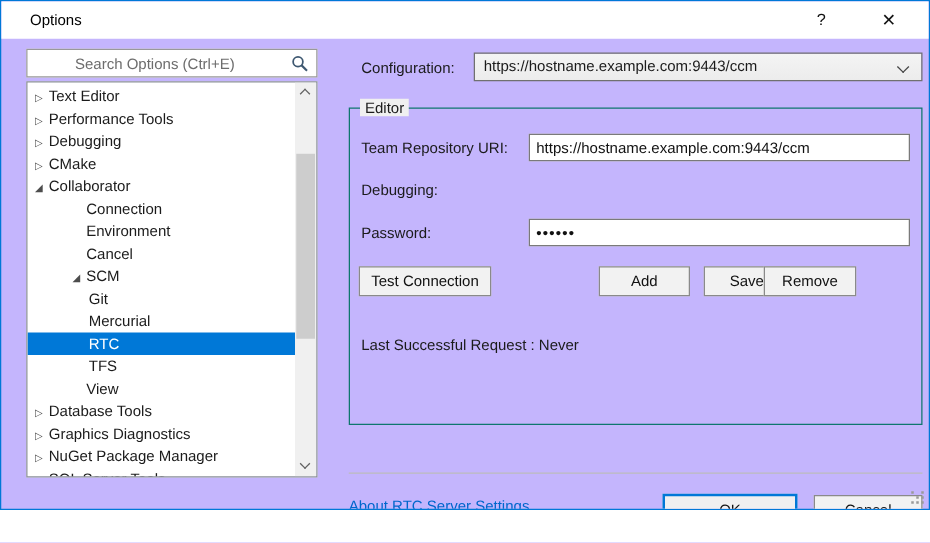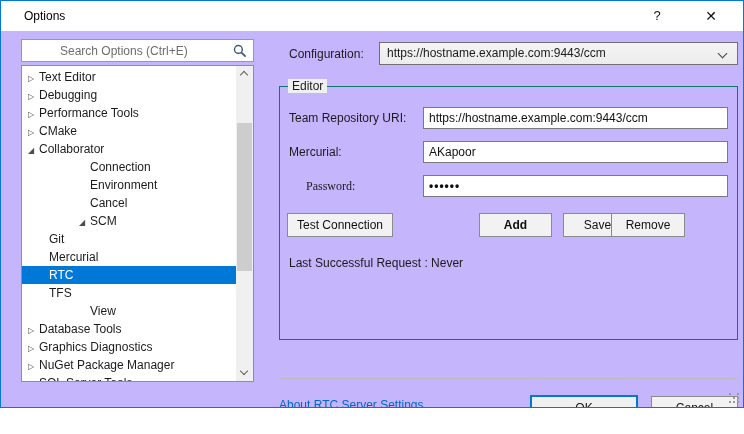--- a/index.html
+++ b/index.html
@@ -25,22 +25,22 @@
   .searchbox input::placeholder { color:#6d6d6d; opacity:1; }
   .search-glyph { position:absolute; right:6px; top:4px; width:14px; height:14px; }
 
   
   .tree { position:absolute; left:20px; top:64px; width:233px; height:317px;
           background:#fff; border:1px solid #8a8f98; overflow:hidden; }
   .tree-rows { position:absolute; left:0; top:2px; right:17px; }
   .trow { height:18px; line-height:18px; white-space:nowrap; overflow:hidden; }
   .trow .arrow { display:inline-block; width:11px; font-size:8px; color:#4d4d4d; vertical-align:0px; }
   .trow.lvl1 { padding-left:6px; }
-  .trow.lvl2 { padding-left:36px;margin-left:21px; }
-  .trow.lvl3 { padding-left:16px; }
+  .trow.lvl2 { padding-left:36px; }
+  .trow.lvl3 { padding-left:38px; }
   .trow.sel { background:#0078d7; color:#fff; }
 
   
   .vscroll { position:absolute; right:0; top:0; width:17px; height:100%; background:#f0f0f0; }
   .scroll-arrow { position:absolute; left:0; width:17px; height:17px; }
   .scroll-arrow .ch { position:absolute; left:5px; width:6px; height:6px;
                      border-right:1px solid #606060; border-bottom:1px solid #606060; }
   .sa-up { top:0; } .sa-up .ch { top:6px; transform:rotate(-135deg); }
   .sa-down { bottom:0; } .sa-down .ch { top:4px; transform:rotate(45deg); }
   .scroll-thumb { position:absolute; left:1px; top:57px; width:15px; height:148px; background:#cdcdcd; }
@@ -88,22 +88,22 @@
     <input type="text" placeholder="Search Options (Ctrl+E)" style="">
     <svg class="search-glyph" viewBox="0 0 14 14">
       <circle cx="5.4" cy="5.4" r="3.9" fill="none" stroke="#3e5871" stroke-width="1.4"></circle>
       <line x1="8.3" y1="8.3" x2="12.6" y2="12.6" stroke="#3e5871" stroke-width="1.7"></line>
     </svg>
   </div>
 
   <div class="tree">
     <div class="tree-rows">
         <div class="trow lvl1"><span class="arrow">▷</span><span>Text Editor</span></div>
+        <div class="trow lvl1"><span class="arrow">▷</span><span>Performance Tools</span></div>
         <div class="trow lvl1"><span class="arrow">▷</span><span>Debugging</span></div>
-        <div class="trow lvl1"><span class="arrow">▷</span><span>Performance Tools</span></div>
         <div class="trow lvl1"><span class="arrow">▷</span><span>CMake</span></div>
         <div class="trow lvl1"><span class="arrow">◢</span><span>Collaborator</span></div>
         <div class="trow lvl2"><span class="arrow"></span><span>Connection</span></div>
         <div class="trow lvl2"><span class="arrow"></span><span>Environment</span></div>
         <div class="trow lvl2"><span class="arrow"></span><span>Cancel</span></div>
         <div class="trow lvl2"><span class="arrow">◢</span><span>SCM</span></div>
         <div class="trow lvl3"><span class="arrow"></span><span>Git</span></div>
         <div class="trow lvl3"><span class="arrow"></span><span>Mercurial</span></div>
         <div class="trow lvl3 sel"><span class="arrow"></span><span>RTC</span></div>
         <div class="trow lvl3"><span class="arrow"></span><span>TFS</span></div>
@@ -130,32 +130,31 @@
     <i class="chev"></i>
   </div>
 
   <div class="groupbox">
     <span class="gb-title">Editor</span>
   </div>
 
   <div class="label" style="left:288px; top:110px;">Team Repository URI:</div>
   <input class="field-input" style="top: 106px;" type="text" value="https://hostname.example.com:9443/ccm">
 
-  <div class="label" style="left:288px; top:144px;">Mercurial:</div>
-  <input class="field-input" style="top: 140px;" type="text" value="AKapoor">
+  <div class="label" style="left:288px; top:144px;">Debugging:</div>
 
-  <div class="label" style="left:305px; top:178px;font-family:Liberation Serif, serif;">Password:</div>
+  <div class="label" style="left:288px; top:178px;">Password:</div>
   <input class="field-input pw" style="top: 174px;" type="text" value="••••••">
 
   <button class="btn" style="left:286px; top:212px; width:106px;">Test Connection</button>
-  <button class="btn" style="left:478px; top:212px; width:73px;font-weight:bold;">Add</button>
+  <button class="btn" style="left:478px; top:212px; width:73px;">Add</button>
   <button class="btn" style="left:562px; top:212px; width:69px;">Save</button>
   <button class="btn" style="left:610px; top:212px; width:74px;">Remove</button>
 
-  <div class="label" style="left:288px; top:255px;">Last Successful Request : Never</div>
+  <div class="label" style="left:288px; top:268px;">Last Successful Request : Never</div>
 
   <a class="link">About RTC Server Settings</a>
   <div class="separator"></div>
 
   <button class="btn btn-ok" style="left:529px; top:394px; width:108px; height:25px;">OK</button>
   <button class="btn" style="left:650px; top:395px; width:87px; height:23px;">Cancel</button>
 
   <div class="grip">
       <i></i>
     </div>

